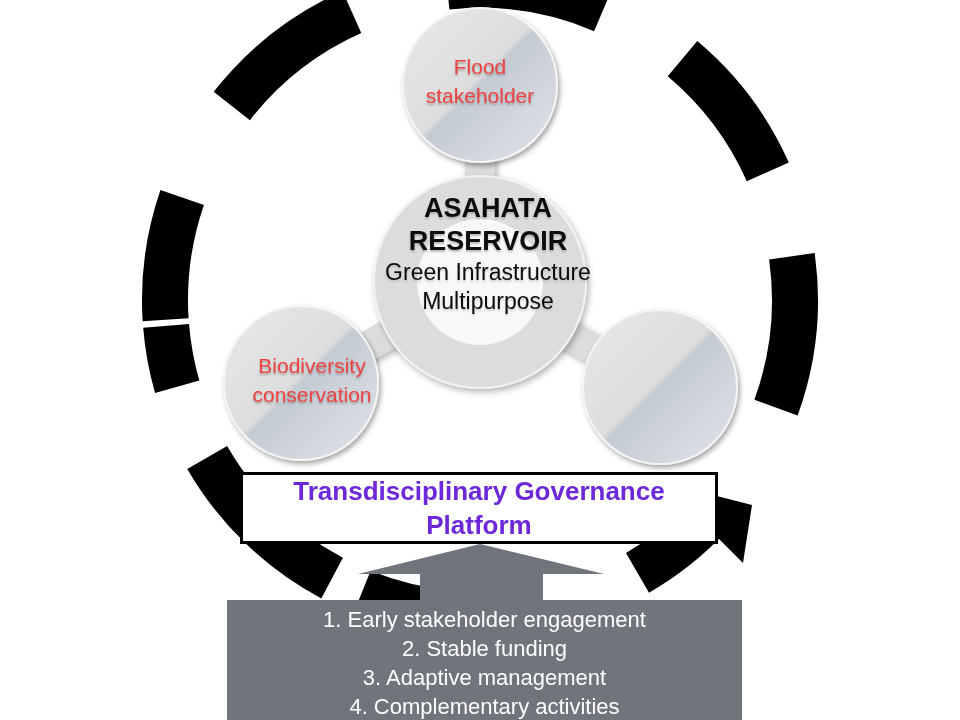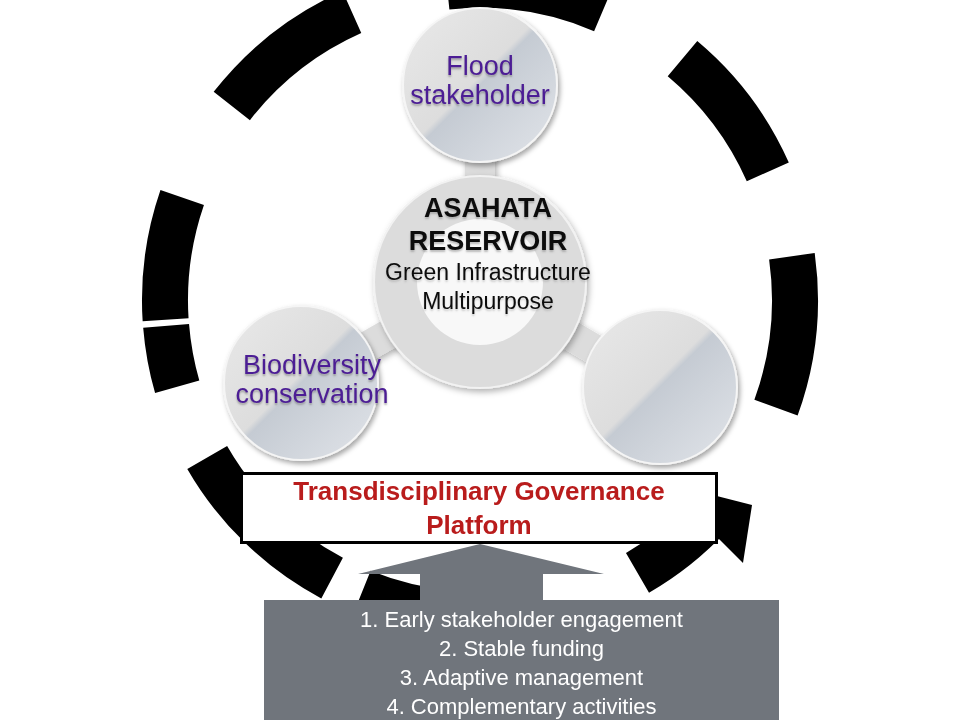--- a/index.html
+++ b/index.html
@@ -1,27 +1,27 @@
 <!DOCTYPE html>
 <html><head>
 <meta charset="utf-8">
 <style>
   html,body{margin:0;padding:0;background:#ffffff;}
   .stage{position:relative;width:960px;height:720px;overflow:hidden;background:#ffffff;
          font-family:"Liberation Sans","DejaVu Sans",sans-serif;}
   .stage svg{position:absolute;left:0;top:0;}
   .overlay{position:absolute;z-index:2;}
-  .node-label{color:#4c1d95;font-size:27px;line-height:29px;text-align:center;
+  .node-label{color:#ef4444;font-size:21px;line-height:29px;text-align:center;
               text-shadow:0 2px 2px rgba(110,110,110,.55);}
   .hub-text{width:320px;left:328px;top:192px;text-align:center;color:#0c0c0c;}
   .hub-title{font-weight:bold;font-size:27px;line-height:33px;text-shadow:0 2px 2px rgba(130,130,130,.5);}
   .hub-sub{font-size:23px;line-height:29px;text-shadow:0 2px 2px rgba(150,150,150,.45);}
   .gov-box{left:240px;top:472px;width:478px;height:72px;background:#ffffff;border:3px solid #000000;
            box-sizing:border-box;display:flex;align-items:center;justify-content:center;}
-  .gov-text{font-weight:bold;font-size:26px;line-height:34px;color:#b91c1c;text-align:center;width:100%;}
+  .gov-text{font-weight:bold;font-size:26px;line-height:34px;color:#6d28d9;text-align:center;width:100%;}
   .enablers{left:227px;top:600px;width:515px;height:120px;box-sizing:border-box;padding-top:5px;
             text-align:center;color:#ffffff;font-size:22px;line-height:29px;}
 </style>
 </head>
 <body>
 
 <div class="stage">
 
   <svg width="960" height="720" viewBox="0 0 960 720">
     <defs>
@@ -88,20 +88,20 @@
     <div class="hub-sub">Multipurpose</div>
   </div>
 
   <div class="overlay gov-box">
     <div class="gov-text">
       <div>Transdisciplinary Governance</div>
       <div>Platform</div>
     </div>
   </div>
 
-  <div class="overlay enablers" style="background:#70757c;margin-left:37px;">
+  <div class="overlay enablers" style="background:#70757c;">
     <div>1. Early stakeholder engagement</div>
     <div>2. Stable funding</div>
     <div>3. Adaptive management</div>
     <div>4. Complementary activities</div>
   </div>
 
 </div>
 
 </body></html>

